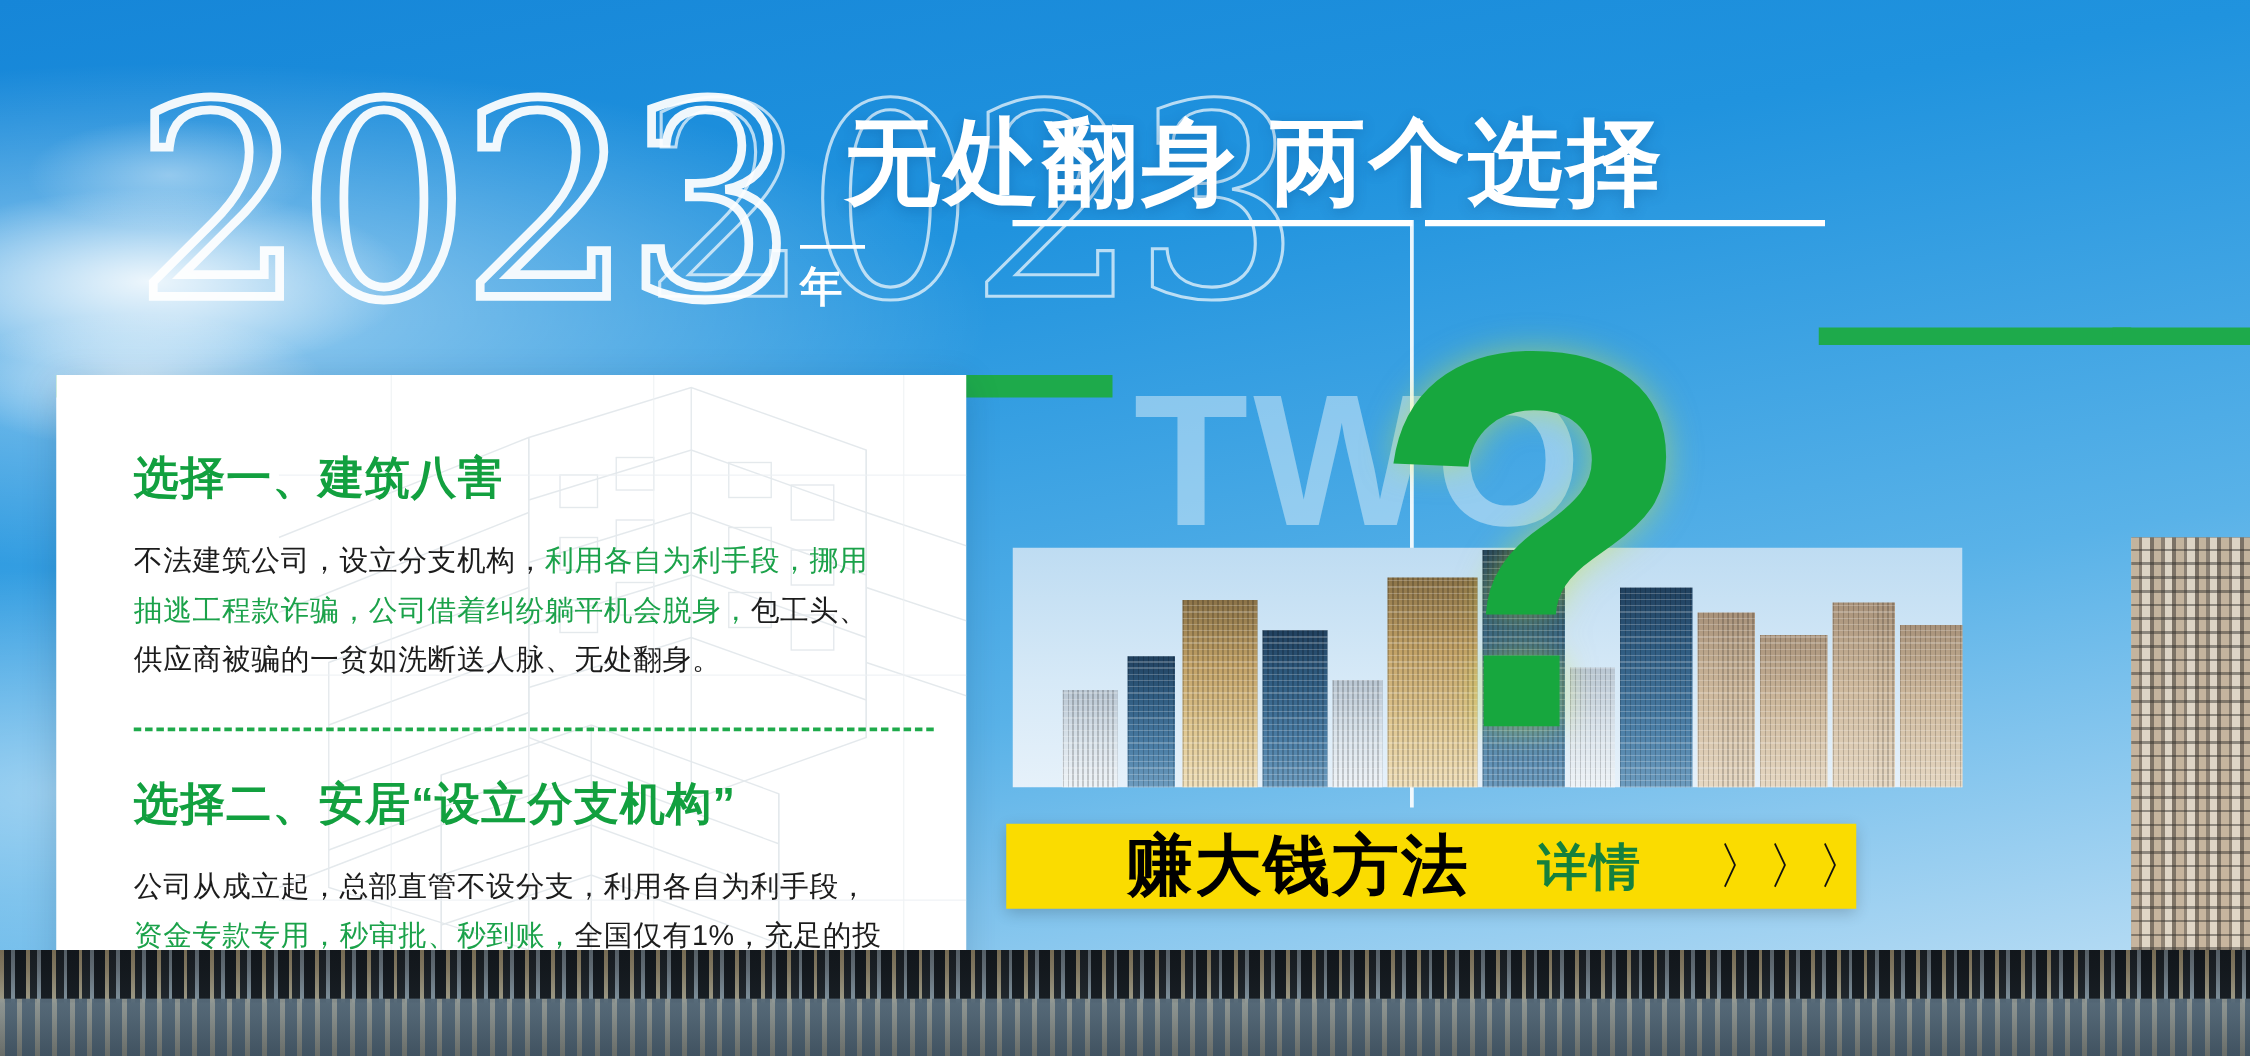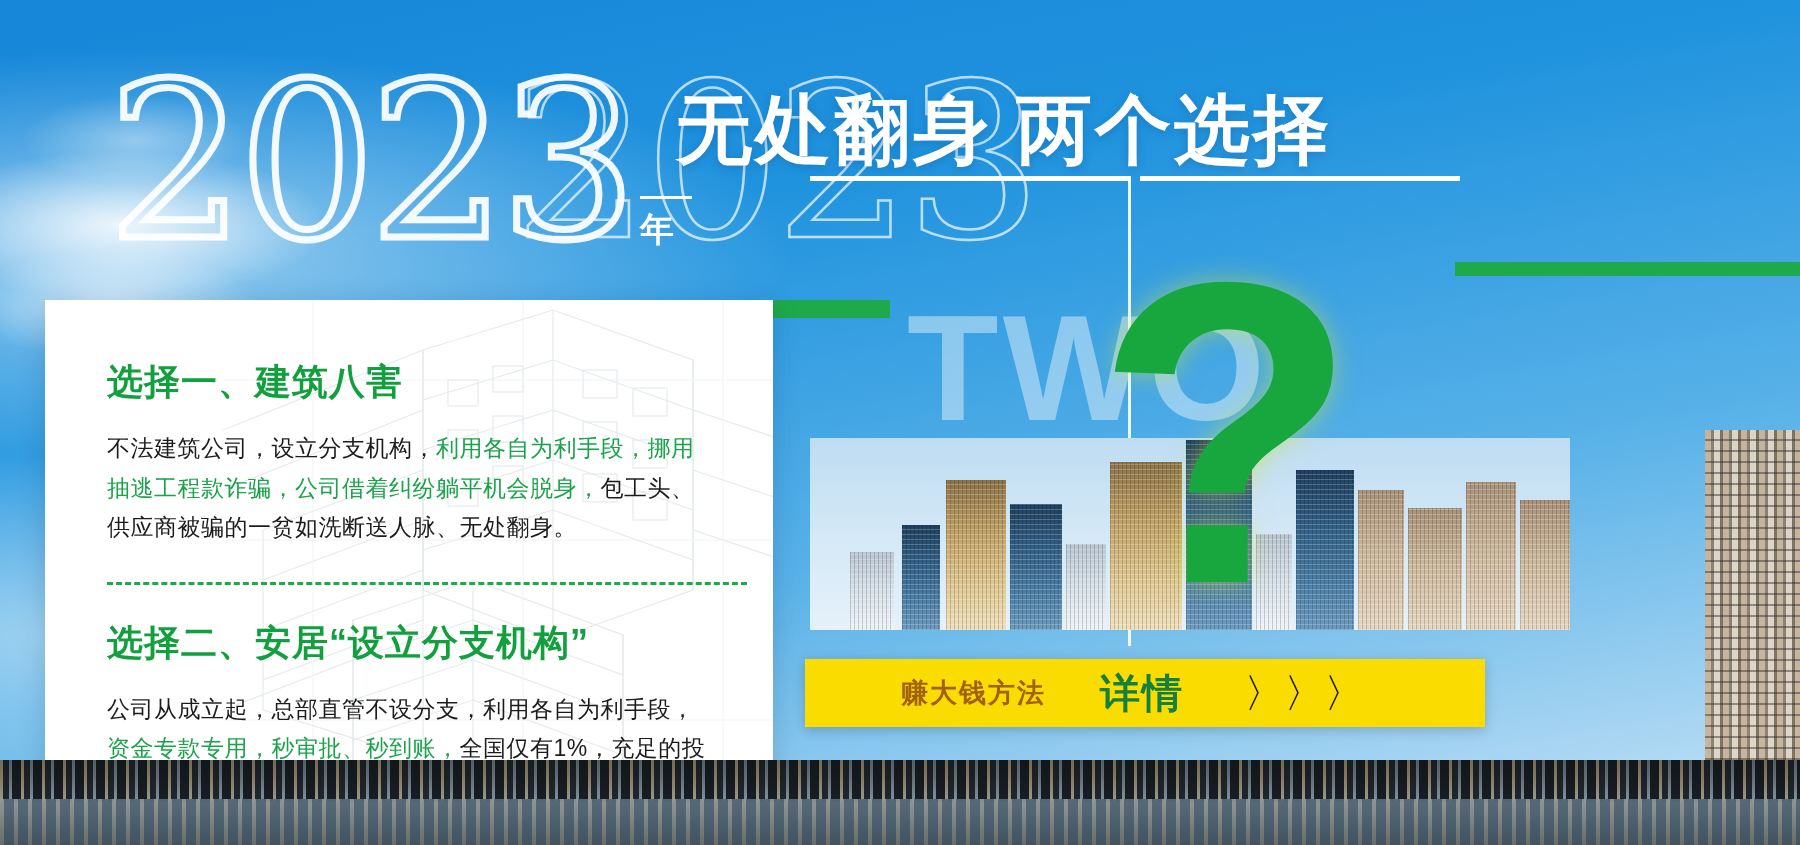--- a/index.html
+++ b/index.html
@@ -225,21 +225,21 @@
   
   .cta {
     position:absolute; left:805px; top:659px;
     width:680px; height:68px;
     background:#fadc00;
     display:flex; align-items:center;
     padding-left:96px; gap:54px;
     box-shadow:0 3px 12px rgba(0,0,0,.2);
   }
   .cta-main {
-    font-size:27px; font-weight:700; color:#a16207; letter-spacing:2px; white-space:nowrap;
+    font-size:53px; font-weight:700; color:#000000; letter-spacing:2px; white-space:nowrap;
   }
   .cta-link {
     font-size:40px; font-weight:700; color:#15803d; letter-spacing:2px; white-space:nowrap;
   }
   .chev {
     display:flex; align-items:center; gap:2px; margin-left:6px;
   }
   .chev span {
     font-size:40px; font-weight:400; color:#101010; line-height:1;
   }

